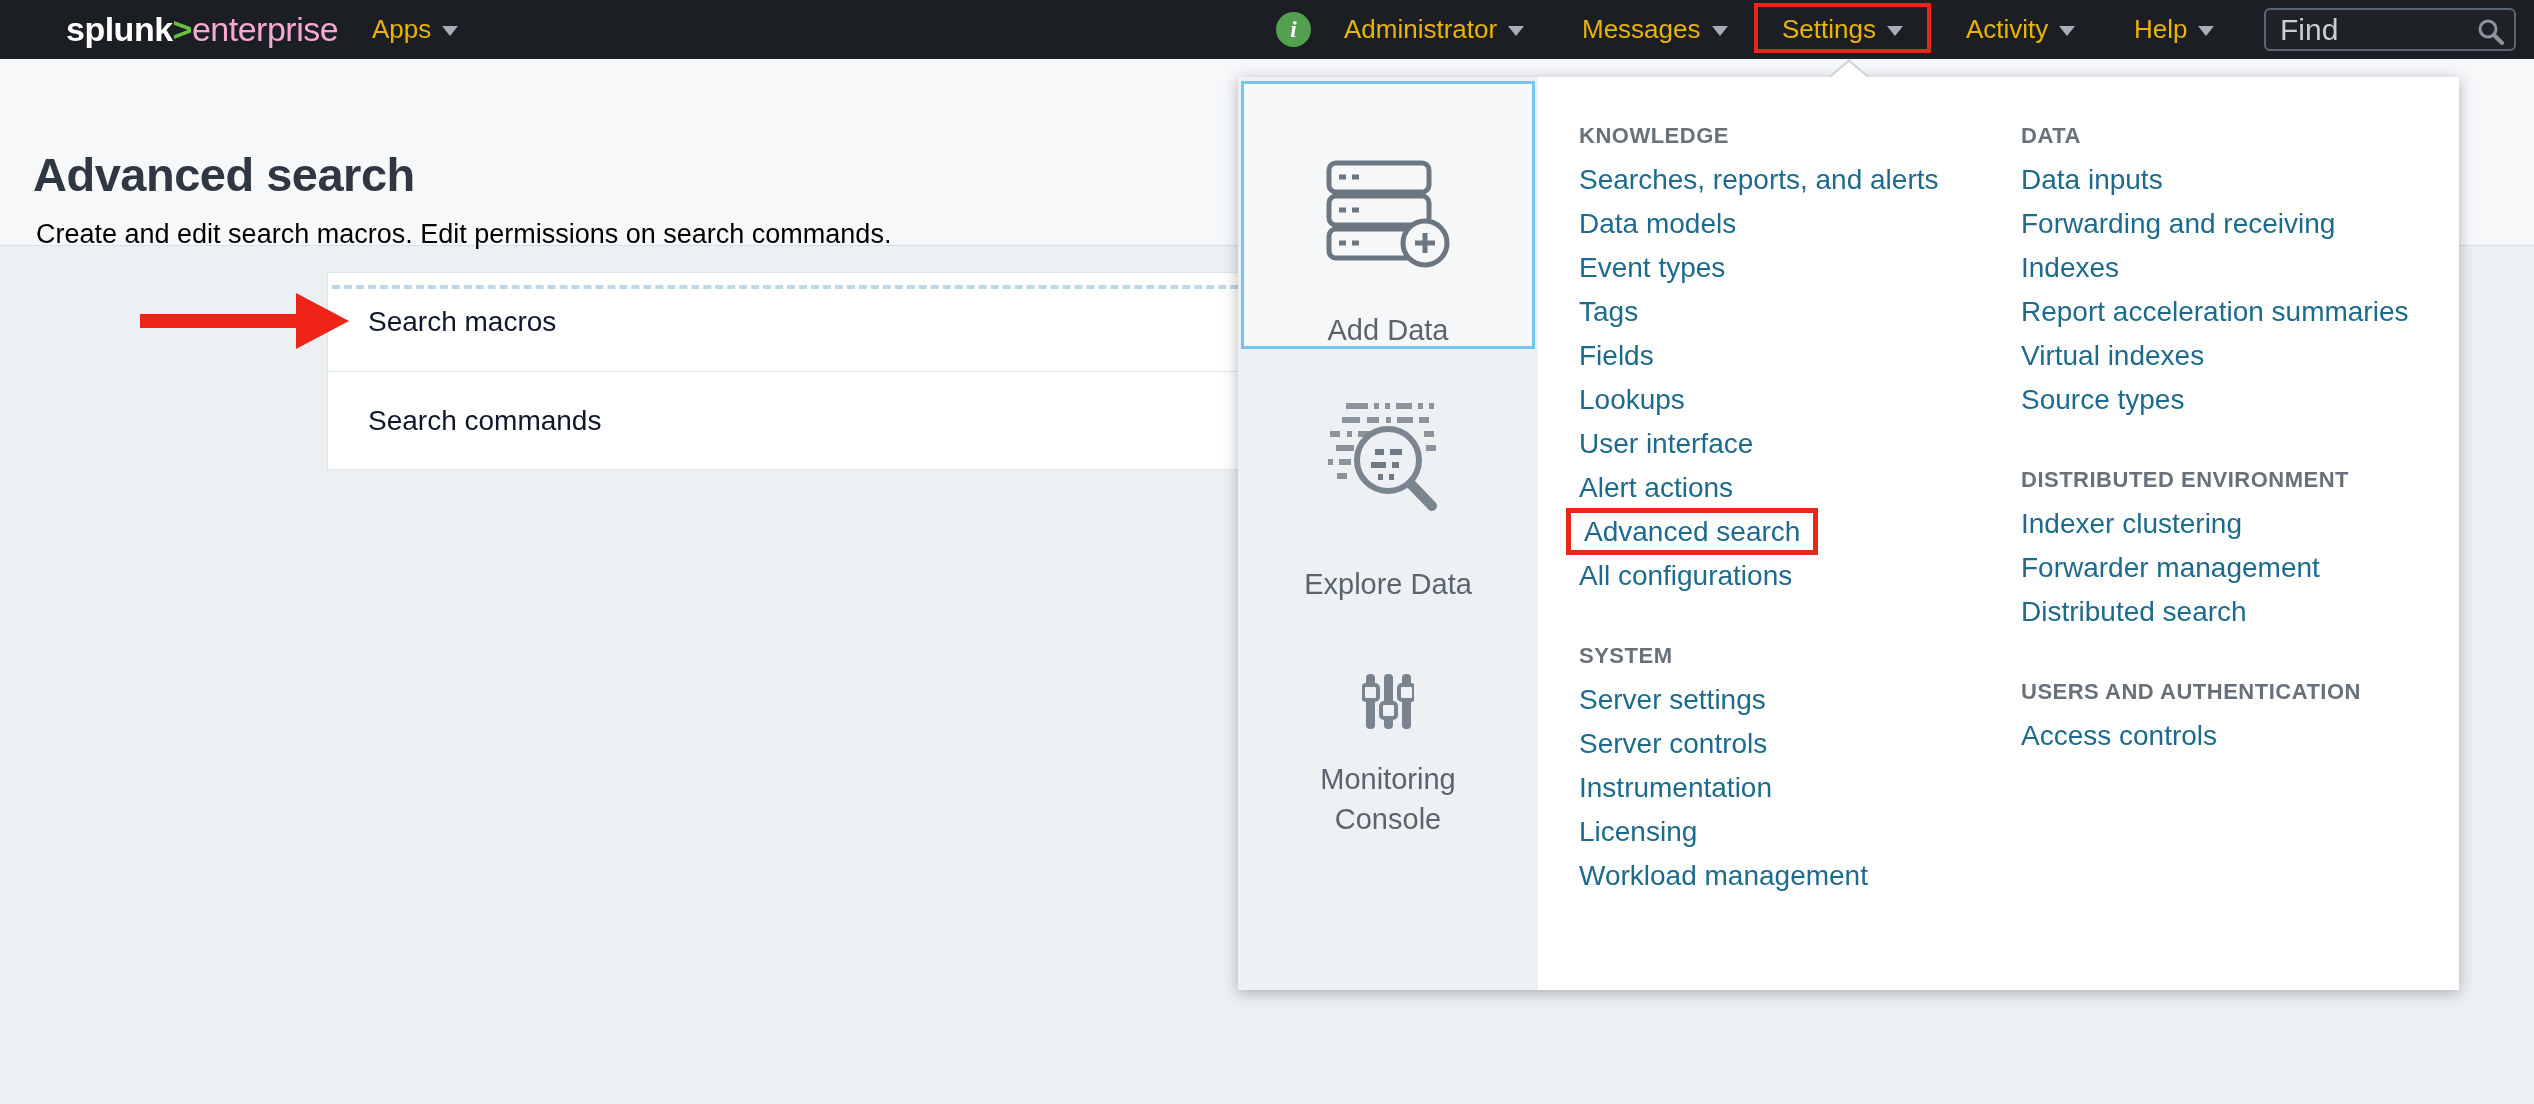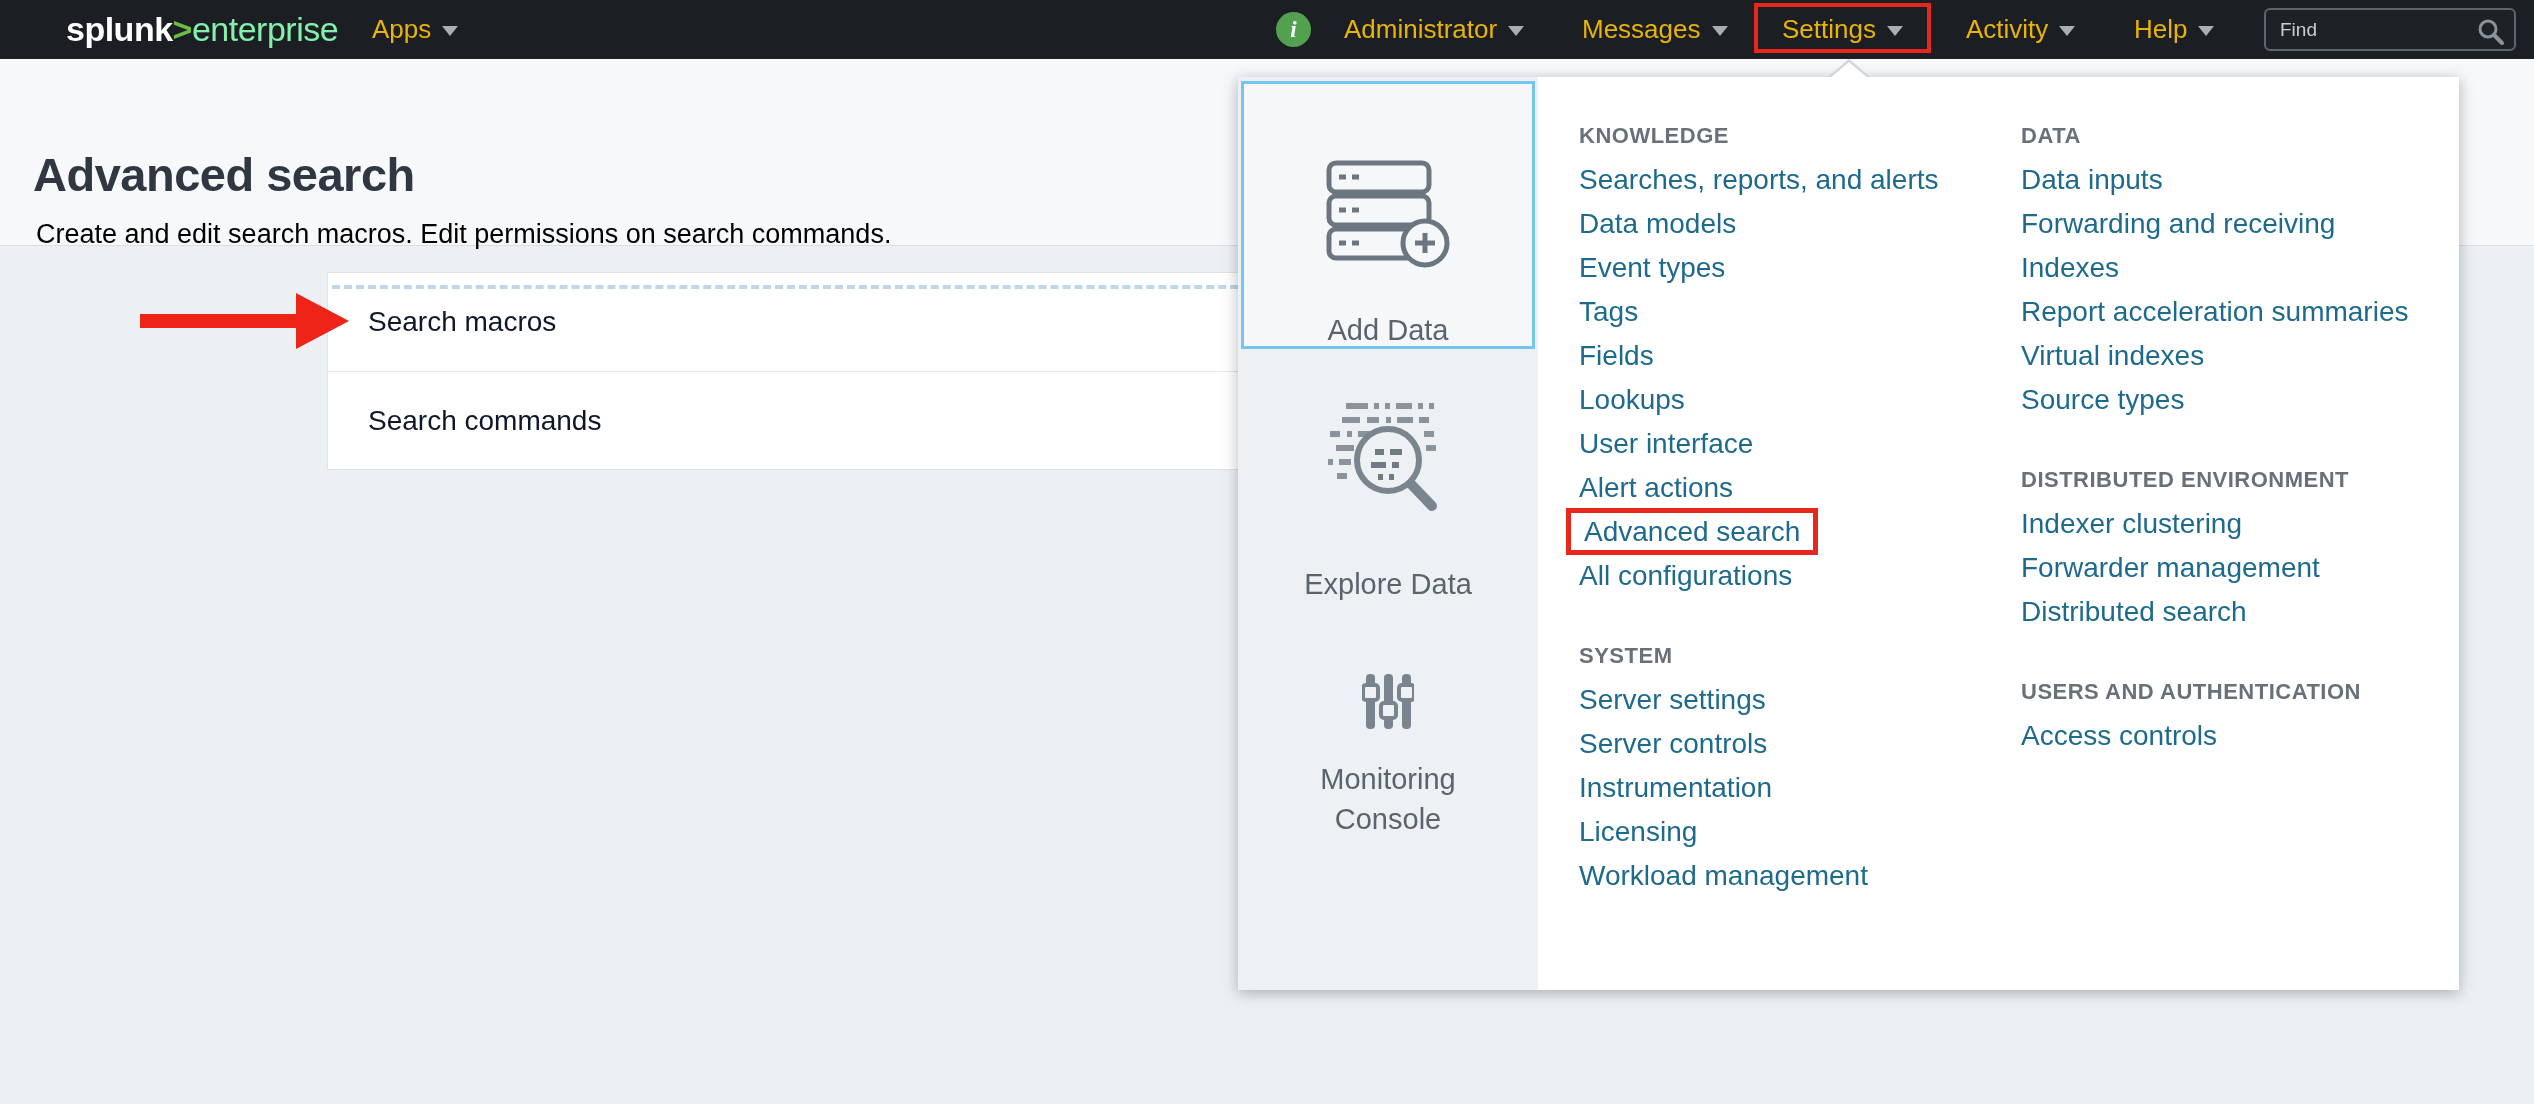--- a/index.html
+++ b/index.html
@@ -5,33 +5,33 @@
   * { margin:0; padding:0; box-sizing:border-box; }
   html,body { background:#edf0f3; }
   body { font-family:"Liberation Sans", sans-serif; }
   #app { position:relative; width:2534px; height:1104px; overflow:hidden; background:#edf0f3; }
 
   
   .navbar { position:absolute; top:0; left:0; width:2534px; height:59px; background:#1b1e23; z-index:50; }
   .logo { position:absolute; left:54px; top:0; height:59px; line-height:59px; font-size:34px; letter-spacing:-0.5px; }
   .logo .brand { color:#ffffff; font-weight:bold;margin-left:12px; }
   .logo .angle { color:#6cbd45; font-weight:bold; }
-  .logo .product { color:#86efac; font-weight:normal; }
+  .logo .product { color:#f9a8d4; font-weight:normal; }
   .nav-item { position:absolute; top:0; height:59px; line-height:59px; color:#eab308; font-size:26px; cursor:pointer; white-space:nowrap; }
   .caret { display:inline-block; width:0; height:0; border-left:8px solid transparent; border-right:8px solid transparent; border-top:10px solid #a8aeb5; margin-left:11px; vertical-align:middle; }
   .nav-item--apps { left:372px; }
   .nav-item--administrator { left:1344px; }
   .nav-item--messages { left:1582px; }
   .nav-item--settings { left:1782px; }
   .nav-item--settings .box { content:""; position:absolute; top:3px; bottom:6px; left:-28px; right:-28px; border:4px solid #e8261c; pointer-events:none; }
   .nav-item--activity { left:1966px; }
   .nav-item--help { left:2134px; }
   .info-badge { position:absolute; left:1276px; top:12px; width:35px; height:35px; border-radius:50%; background:#53a051; color:#fff; text-align:center; line-height:35px; font-size:23px; font-family:"Liberation Serif", serif; font-weight:bold; font-style:italic; }
   .find-box { position:absolute; left:2264px; top:8px; width:252px; height:43px; border:2px solid #5c6670; border-radius:6px; background:#1e2227; }
-  .find-box input { position:absolute; left:14px; top:0; width:180px; height:39px; background:transparent; border:none; outline:none; color:#f0abfc; font-size:19px; font-family:"Liberation Sans", sans-serif; }
+  .find-box input { position:absolute; left:14px; top:0; width:180px; height:39px; background:transparent; border:none; outline:none; color:#f0abfc; font-size:30px; font-family:"Liberation Sans", sans-serif; }
   .find-box input::placeholder { color:#c9ced3; opacity:1; }
   .find-box svg { position:absolute; right:10px; top:8px; }
 
   
   .page-header { position:absolute; top:59px; left:0; width:2534px; height:187px; background:#f6f8fa; border-bottom:1px solid #d9dfe5; }
   .page-title { position:absolute; left:33px; top:88px; font-size:47px; font-weight:bold; color:#2f3842; letter-spacing:-0.5px; }
   .page-subtitle { position:absolute; left:36px; top:160px; font-size:27px; color:#000000; }
 
   
   .panel { position:absolute; left:327px; top:272px; width:1000px; height:198px; background:#ffffff; border:1px solid #dfe4e9; z-index:1; }

